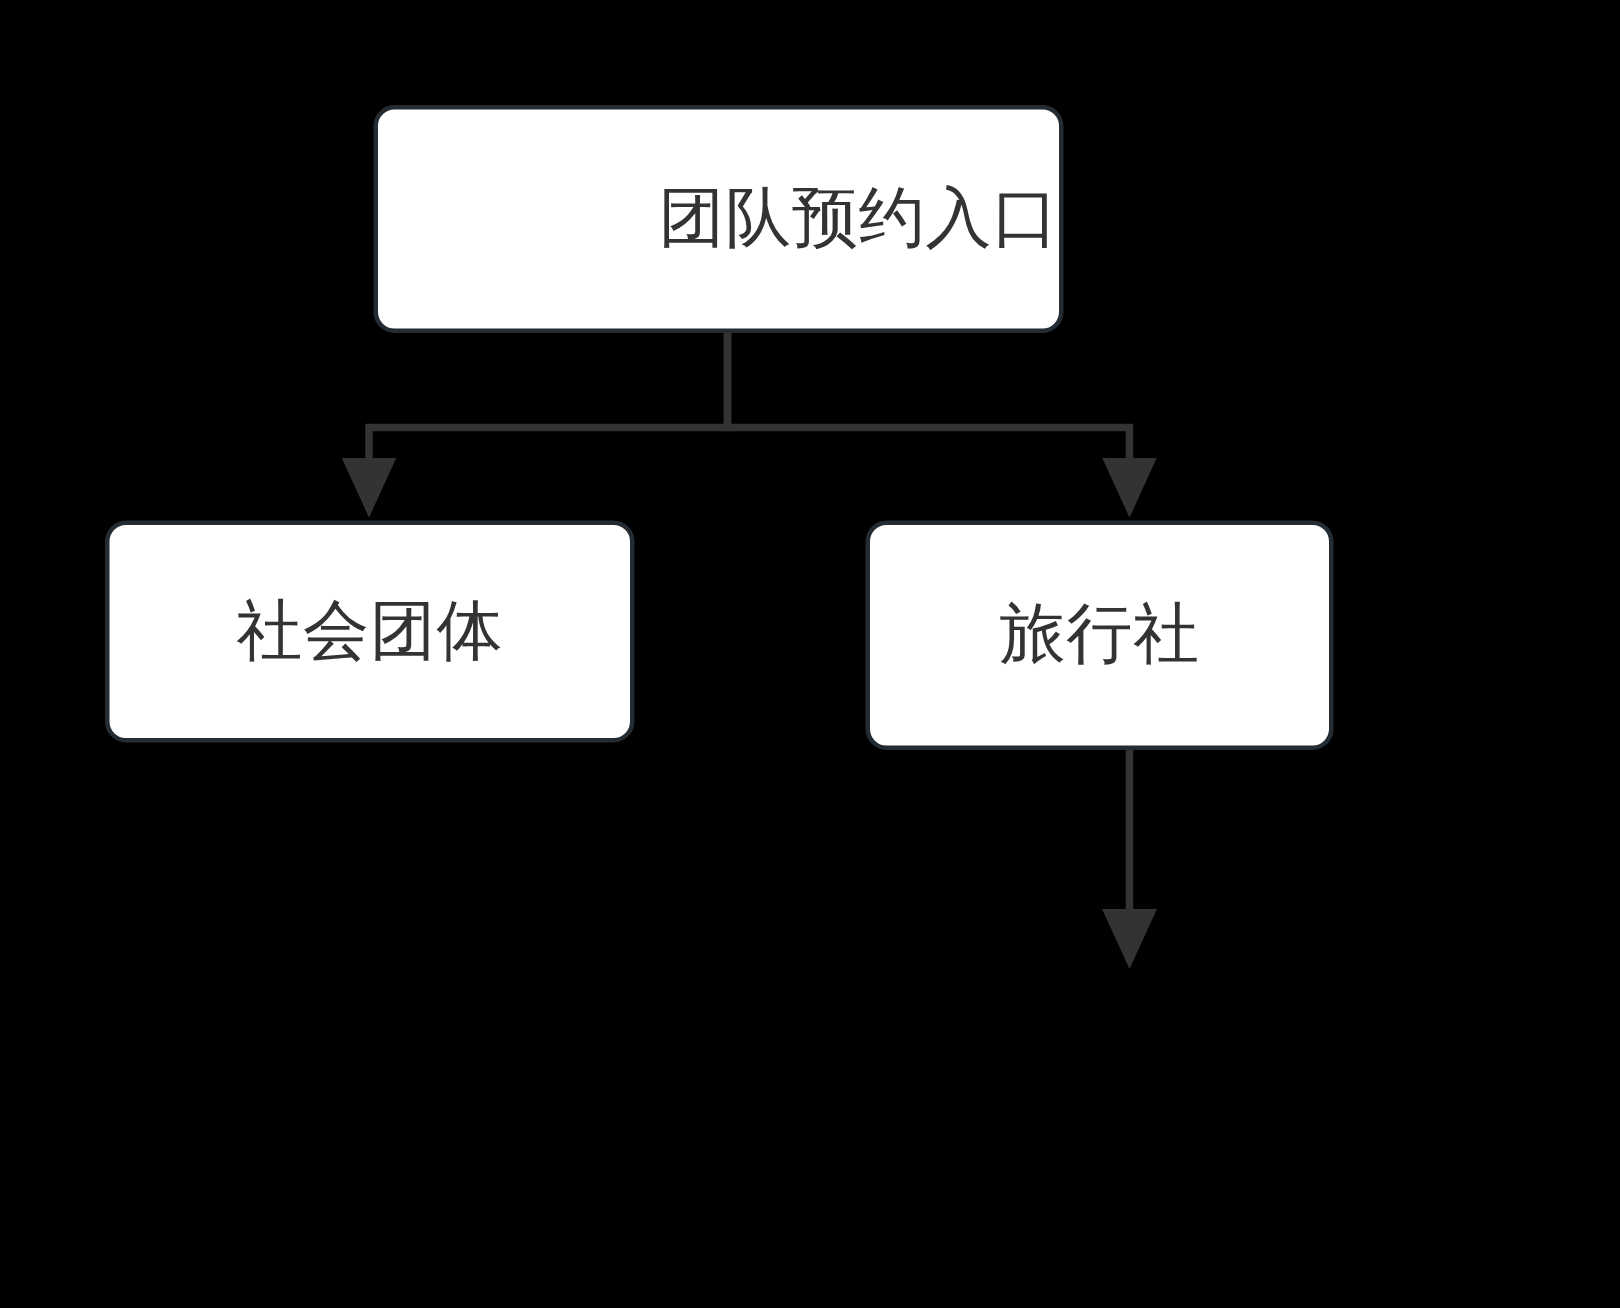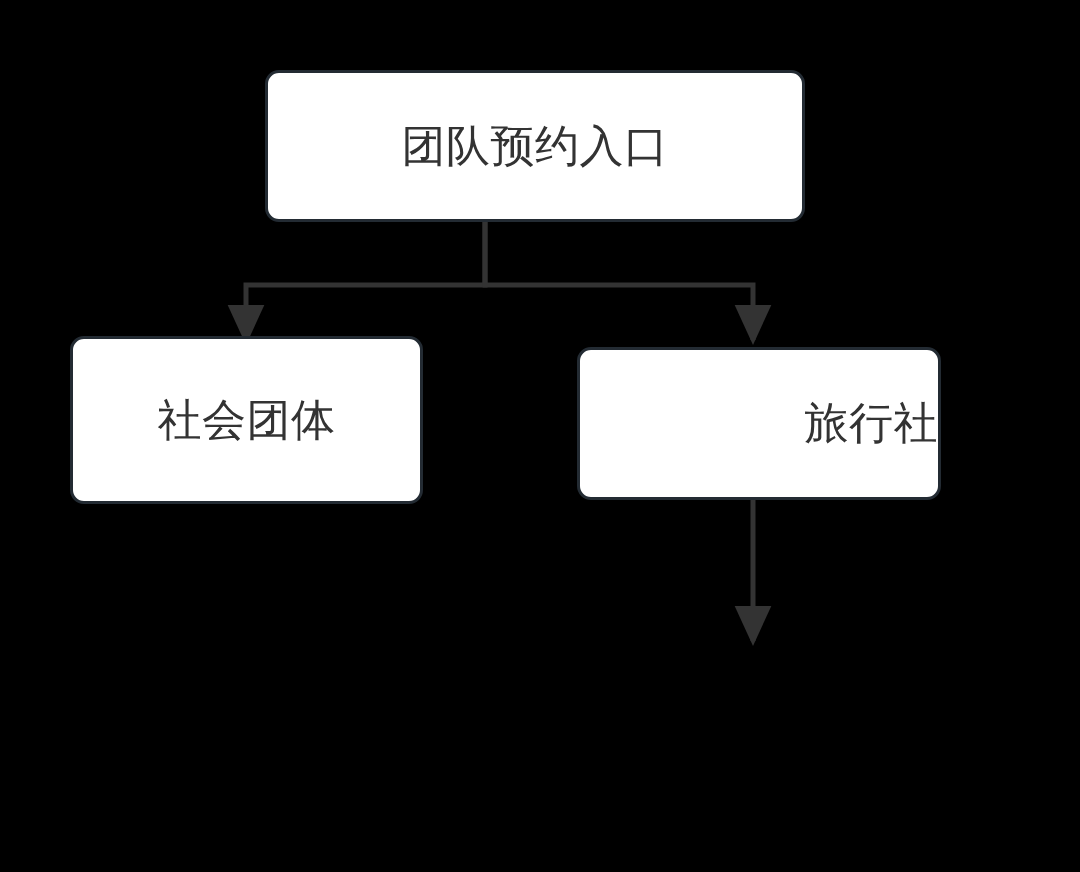--- a/index.html
+++ b/index.html
@@ -35,23 +35,23 @@
   }
   .node-label {
     color: #333333;
     font-size: 44px;
     line-height: 1.1;
     letter-spacing: 0.5px;
     white-space: nowrap;
     font-family: "DejaVu Sans", "Liberation Sans", sans-serif;
   }
   
-  #node-root      { left: 265px; top:  70px; width: 540px; height: 152px; }
-  #node-social    { left:  70px; top: 336px; width: 353px; height: 168px; }
-  #node-agency    { left: 577px; top: 347px; width: 364px; height: 153px; justify-content: flex-end; }
+  #node-root      { left: 249px; top:  70px; width: 460px; height: 152px; justify-content: flex-end; }
+  #node-social    { left:  70px; top: 347px; width: 353px; height: 148px; }
+  #node-agency    { left: 577px; top: 347px; width: 312px; height: 153px; }
   #node-guidebook { left: 581px; top: 650px; width: 348px; height: 152px; }
 </style>
 </head>
 <body>
 
 <div id="diagram-root">
 
   <svg id="edge-layer" viewBox="0 0 1080 872" width="1080" height="872" aria-hidden="true">
     <defs>
       <marker id="arrow-head" viewBox="0 0 12 12" refX="10.5" refY="6" markerWidth="8" markerHeight="8" orient="auto-start-reverse">

